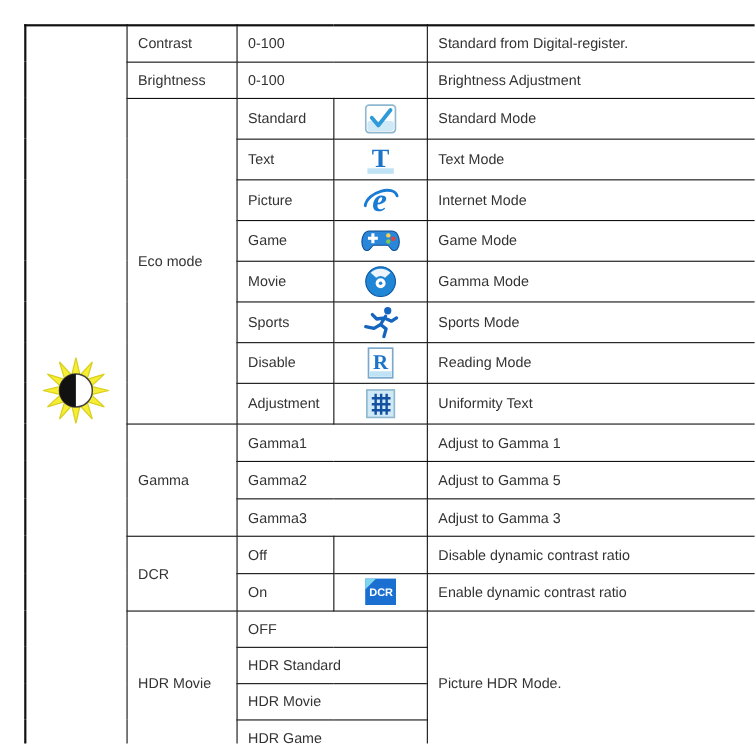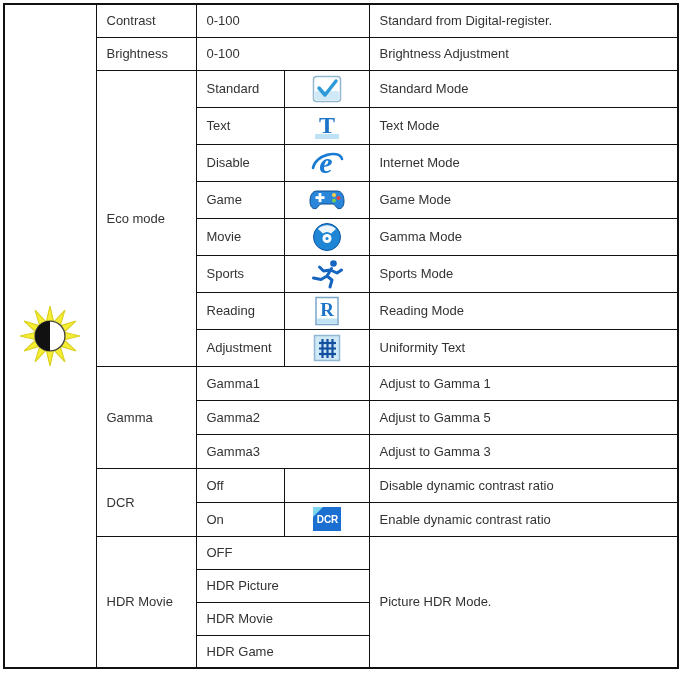--- a/index.html
+++ b/index.html
@@ -1,21 +1,21 @@
 <!DOCTYPE html>
 <html><head>
 <meta charset="utf-8">
 <style>
   html, body { margin: 0; padding: 0; background: #ffffff; }
   body {
     width: 686px; height: 676px;
     font-family: "Liberation Sans", "DejaVu Sans", sans-serif;
     overflow: hidden;
   }
-  .page { box-sizing: border-box; width: 686px; height: 676px; padding: 3px; }
+  .page { box-sizing: border-box; width: 686px; height: 676px; padding: 22px; }
   table.spec {
     border-collapse: collapse;
     table-layout: fixed;
     width: 676px;
     border: 2px solid #111;
   }
   .spec td {
     border: 1px solid #111;
     font-size: 13px;
     color: #333;
@@ -83,21 +83,21 @@
       <td class="c-ic">
         <svg width="26" height="28" viewBox="0 0 26 28">
           <rect x="1" y="22" width="24" height="5" fill="#bfe3f5"></rect>
           <text x="13" y="21" font-family="Liberation Serif, serif" font-size="24" font-weight="bold" fill="#1c74c9" text-anchor="middle">T</text>
         </svg>
       </td>
       <td>Text Mode</td>
     </tr>
 
     <tr class="h37">
-      <td>Disable</td>
+      <td>Picture</td>
       <td class="c-ic">
         <svg width="34" height="30" viewBox="0 0 34 30">
           <text x="16" y="25" font-family="Liberation Serif, serif" font-size="30" font-weight="bold" font-style="italic" fill="#1a7bd4" text-anchor="middle">e</text>
           <path d="M3 20 C5 7 29 1 32 11" stroke="#1a7bd4" stroke-width="2.6" fill="none" stroke-linecap="round"></path>
         </svg>
       </td>
       <td>Internet Mode</td>
     </tr>
 
     <tr class="h37">
@@ -133,21 +133,21 @@
       <td class="c-ic">
         <svg width="34" height="30" viewBox="0 0 34 30">
           <circle cx="23.5" cy="4.5" r="3.3" fill="#1565c0"></circle>
           <path d="M21.5 9.5 L17 17 M20.5 11 L27 14 L31.5 11 M20.5 11 L13.5 12 L9.5 8 M17 17 L22 21 L20 28 M17 17 L11 20.5 L3.5 19" stroke="#1565c0" stroke-width="3" fill="none" stroke-linecap="round" stroke-linejoin="round"></path>
         </svg>
       </td>
       <td>Sports Mode</td>
     </tr>
 
     <tr class="h37">
-      <td>Reading</td>
+      <td>Disable</td>
       <td class="c-ic">
         <svg width="26" height="30" viewBox="0 0 26 30">
           <rect x="2" y="1.5" width="22" height="27" fill="#ffffff" stroke="#7aa7cc" stroke-width="1.5"></rect>
           <rect x="3" y="22.5" width="20" height="5" fill="#bfe3f5"></rect>
           <text x="13" y="20" font-family="Liberation Serif, serif" font-size="19" font-weight="bold" fill="#1c74c9" text-anchor="middle">R</text>
         </svg>
       </td>
       <td>Reading Mode</td>
     </tr>
 
@@ -200,21 +200,21 @@
       </td>
       <td>Enable dynamic contrast ratio</td>
     </tr>
 
     <tr class="h33">
       <td rowspan="4">HDR Movie</td>
       <td colspan="2">OFF</td>
       <td rowspan="4">Picture HDR Mode.</td>
     </tr>
     <tr class="h33">
-      <td colspan="2">HDR Picture</td>
+      <td colspan="2">HDR Standard</td>
     </tr>
     <tr class="h33">
       <td colspan="2">HDR Movie</td>
     </tr>
     <tr class="h33">
       <td colspan="2">HDR Game</td>
     </tr>
 
   </tbody>
 </table>

